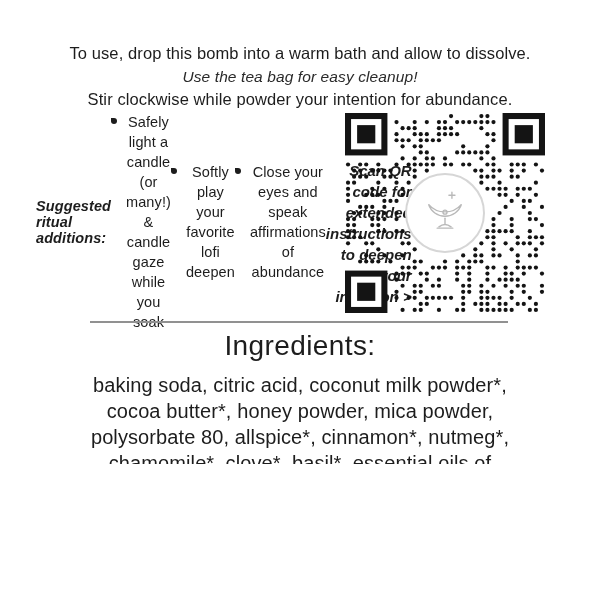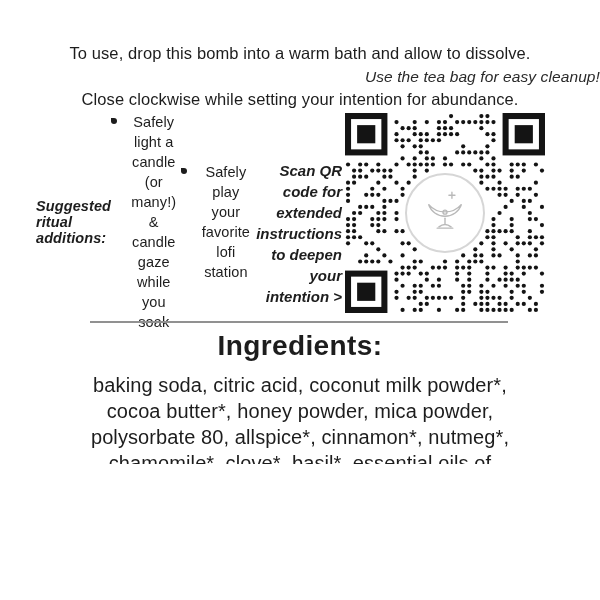--- a/index.html
+++ b/index.html
@@ -3,70 +3,75 @@
 <meta charset="utf-8">
 <style>
   html,body{margin:0;padding:0;background:#ffffff;}
   .sheet{
     position:relative;width:600px;height:464px;background:#fff;overflow:hidden;
     font-family:"Liberation Sans","DejaVu Sans",sans-serif;color:#1d1d1d;
   }
   
   .top-instructions{position:absolute;top:42px;left:0;right:0;text-align:center;line-height:23px;}
   .instr-line{font-size:16.5px;letter-spacing:.1px;}
-  .instr-line.italic{font-style:italic;font-size:15.5px;color:#2a2a2a;text-align:right;}
+  .instr-line.italic{font-style:italic;font-size:15.5px;color:#2a2a2a;}
   
   .ritual-col{position:absolute;left:36px;top:112px;width:306px;display:flex;align-items:center;}
   .ritual-heading{font-size:14.5px;font-weight:bold;font-style:italic;margin-bottom:11px;letter-spacing:.1px;}
   .ritual-item{display:flex;align-items:flex-start;justify-content:space-between;margin-bottom:10px;}
   .drop-bullet{width:6px;height:6px;background:#1d1d1d;border-radius:0 50% 50% 50%;margin:6px 9px 0 0;flex:0 0 auto;}
   .ritual-text{font-size:14.5px;line-height:20px;text-align:center;white-space:pre-line;letter-spacing:.1px;}
   .scan-note{margin-top:12px;font-size:15px;font-weight:bold;font-style:italic;line-height:21px;text-align:right;white-space:pre-line;}
   
   .qr-wrap{position:absolute;left:345px;top:113px;width:200px;height:200px;}
   .qr-logo{
     position:absolute;left:50%;top:50%;width:76px;height:76px;transform:translate(-50%,-50%);
     background:#fff;border:2px solid #d6d6d6;border-radius:50%;
     display:flex;align-items:center;justify-content:center;
   }
   
   .divider{position:absolute;top:321px;left:90px;width:418px;border:none;border-top:2px solid #919191;margin:0;}
-  .ingredients-title{position:absolute;top:330px;left:0;right:0;text-align:center;font-size:28px;font-weight:700;letter-spacing:.4px;}
+  .ingredients-title{position:absolute;top:330px;left:0;right:0;text-align:center;font-size:28px;font-weight:400;letter-spacing:.4px;}
   .ingredients-body{position:absolute;top:372px;left:25px;right:25px;text-align:center;font-size:20px;line-height:26px;white-space:pre-line;letter-spacing:.1px;}
   .organic-note{position:absolute;top:502px;left:0;right:0;text-align:center;font-size:19px;}
   
   .cat-left{position:absolute;left:28px;top:492px;}
   .cat-right{position:absolute;left:478px;top:486px;}
   .ornament{position:absolute;left:50%;top:541px;transform:translateX(-50%);}
 </style>
 </head>
 <body>
 
 <div class="sheet">
 
   <div class="top-instructions">
     <div class="instr-line">To use, drop this bomb into a warm bath and allow to dissolve.</div>
     <div class="instr-line italic">Use the tea bag for easy cleanup!</div>
-    <div class="instr-line">Close clockwise while setting your intention for abundance.</div>
+    <div class="instr-line">Stir clockwise while powder your intention for abundance.</div>
   </div>
 
   <div class="ritual-col">
     <div class="ritual-heading">Suggested ritual additions:</div>
 
     <div class="ritual-item">
       <span class="drop-bullet"></span>
       <span class="ritual-text">Safely light a candle (or many!) &amp;
 candle gaze while you soak</span>
     </div>
 
     <div class="ritual-item">
       <span class="drop-bullet"></span>
-      <span class="ritual-text">Safely play your favorite lofi station</span>
+      <span class="ritual-text">Softly play your favorite lofi deepen</span>
     </div>
 
+    <div class="ritual-item">
+      <span class="drop-bullet"></span>
+      <span class="ritual-text">Close your eyes and speak
+affirmations of abundance</span>
+    </div>
 
     <div class="scan-note">Scan QR code for extended instructions
 to deepen your intention &gt;</div>
   </div>
 
   <div class="qr-wrap">
     <svg id="qr-svg" width="200" height="200" viewBox="0 0 200 200">
         <rect x="0" y="0" width="42.42424242424242" height="42.42424242424242" fill="#141414"></rect>
         <rect x="6.0606060606060606" y="6.0606060606060606" width="30.303030303030305" height="30.303030303030305" fill="#fff"></rect>
         <rect x="12.121212121212121" y="12.121212121212121" width="18.18181818181818" height="18.18181818181818" fill="#141414"></rect>

